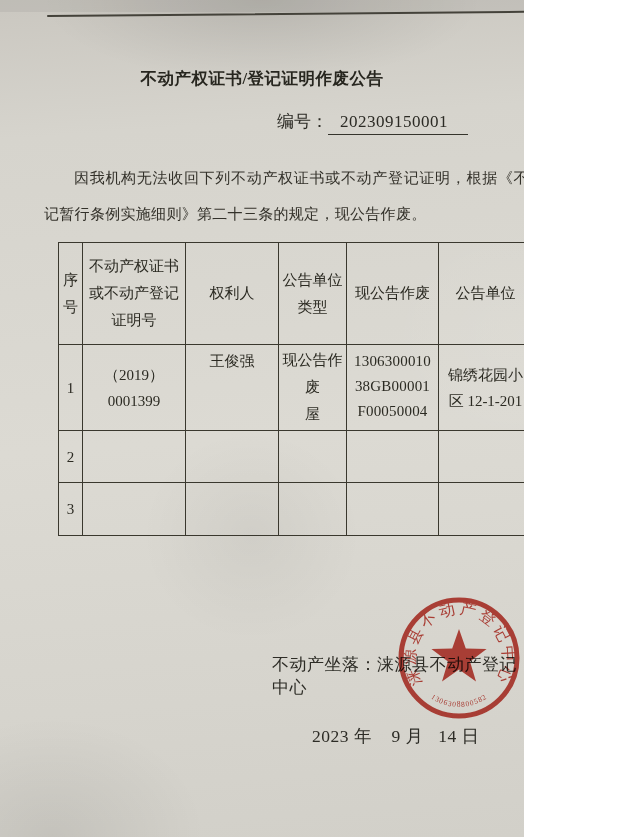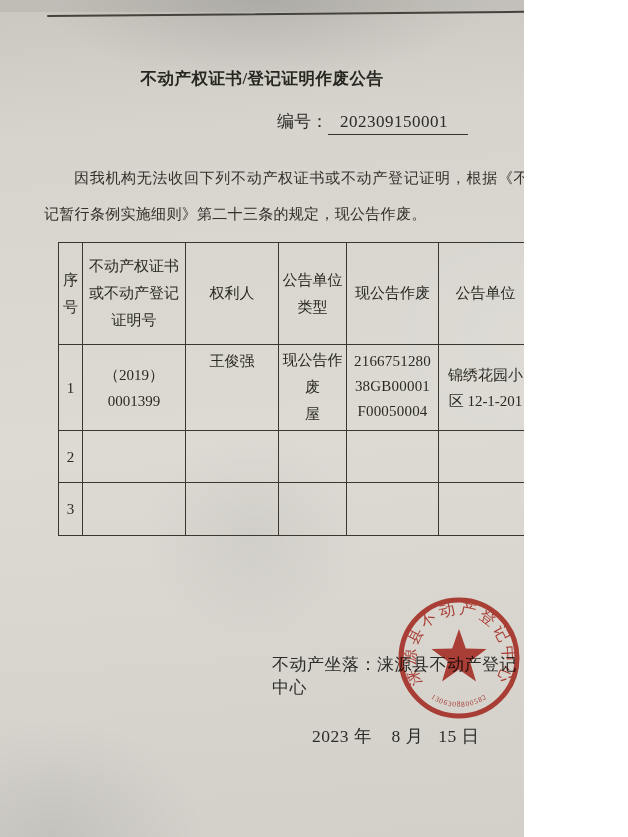--- a/index.html
+++ b/index.html
@@ -82,21 +82,21 @@
       </tr>
     </thead>
     <tbody>
       <tr class="r1">
         <td>1</td>
         <td>（2019）
 0001399</td>
         <td class="cell-holder">王俊强</td>
         <td class="cell-type">现公告作废
 屋</td>
-        <td class="cell-unit">2166751280
+        <td class="cell-unit">1306300010
 38GB00001
 F00050004</td>
         <td>锦绣花园小
 区 12-1-201</td>
         <td></td>
       </tr>
       <tr class="r2">
         <td>2</td>
         <td></td>
         <td></td>
@@ -114,21 +114,21 @@
         <td></td>
         <td></td>
       </tr>
     </tbody>
   </table>
 
   <div class="announcer">
     <span>不动产坐落：</span><span>涞源县不动产登记中心</span>
   </div>
 
-  <div class="date-line">2023 年    8 月   15 日</div>
+  <div class="date-line">2023 年    9 月   14 日</div>
 
   <svg class="seal" width="150" height="150" viewBox="0 0 150 150" aria-hidden="true">
     <defs>
       <path id="sealArc" d="M 39,100.2 A 44 44 0 1 1 111,100.2" fill="none"></path>
       <path id="sealNumArc" d="M 43.5,112.5 A 49 49 0 0 0 106.5,112.5" fill="none"></path>
     </defs>
     <circle cx="75" cy="75" r="58" fill="none" stroke-width="5" stroke="#c43a31"></circle>
     <polygon points="75,46 81.8,65.6 102.6,66 86,78.6 92,98.5 75,86.6 58,98.5 64,78.6 47.4,66 68.2,65.6" fill="#c43a31"></polygon>
     <text font-size="16" letter-spacing="3" text-anchor="middle" fill="#c43a31">
       <textPath href="#sealArc" startOffset="50%">涞源县不动产登记中心</textPath>

